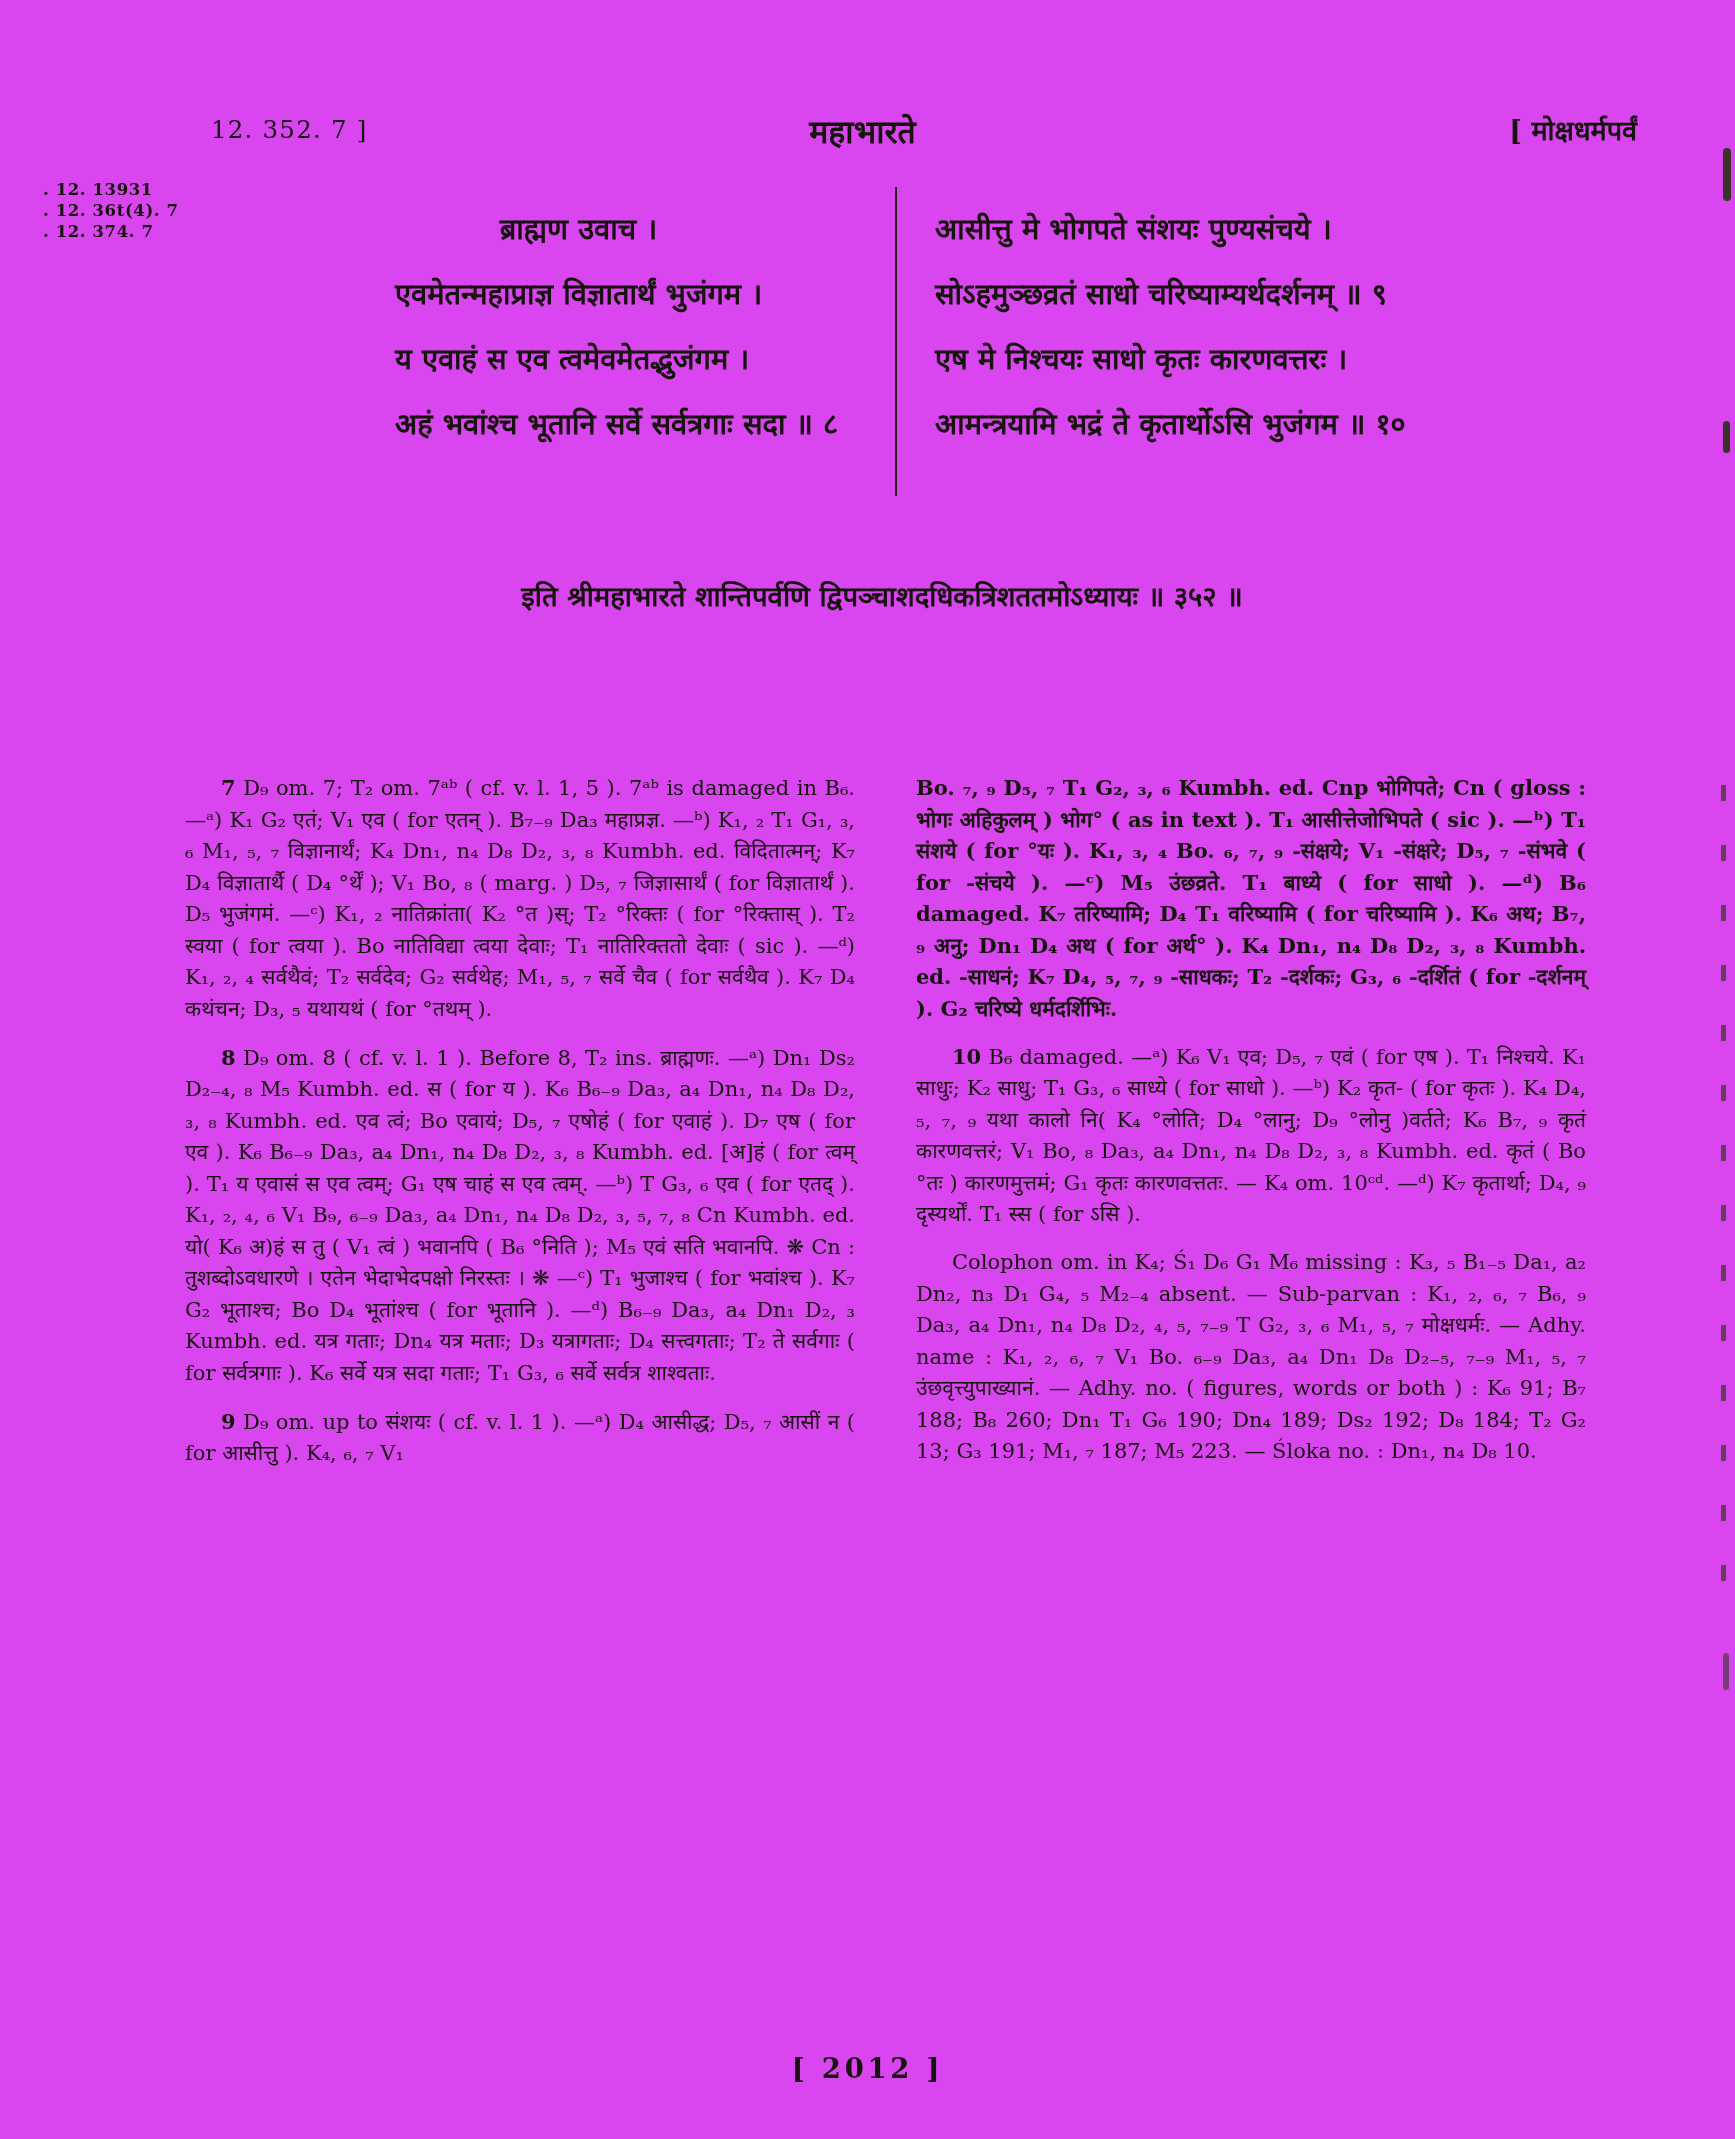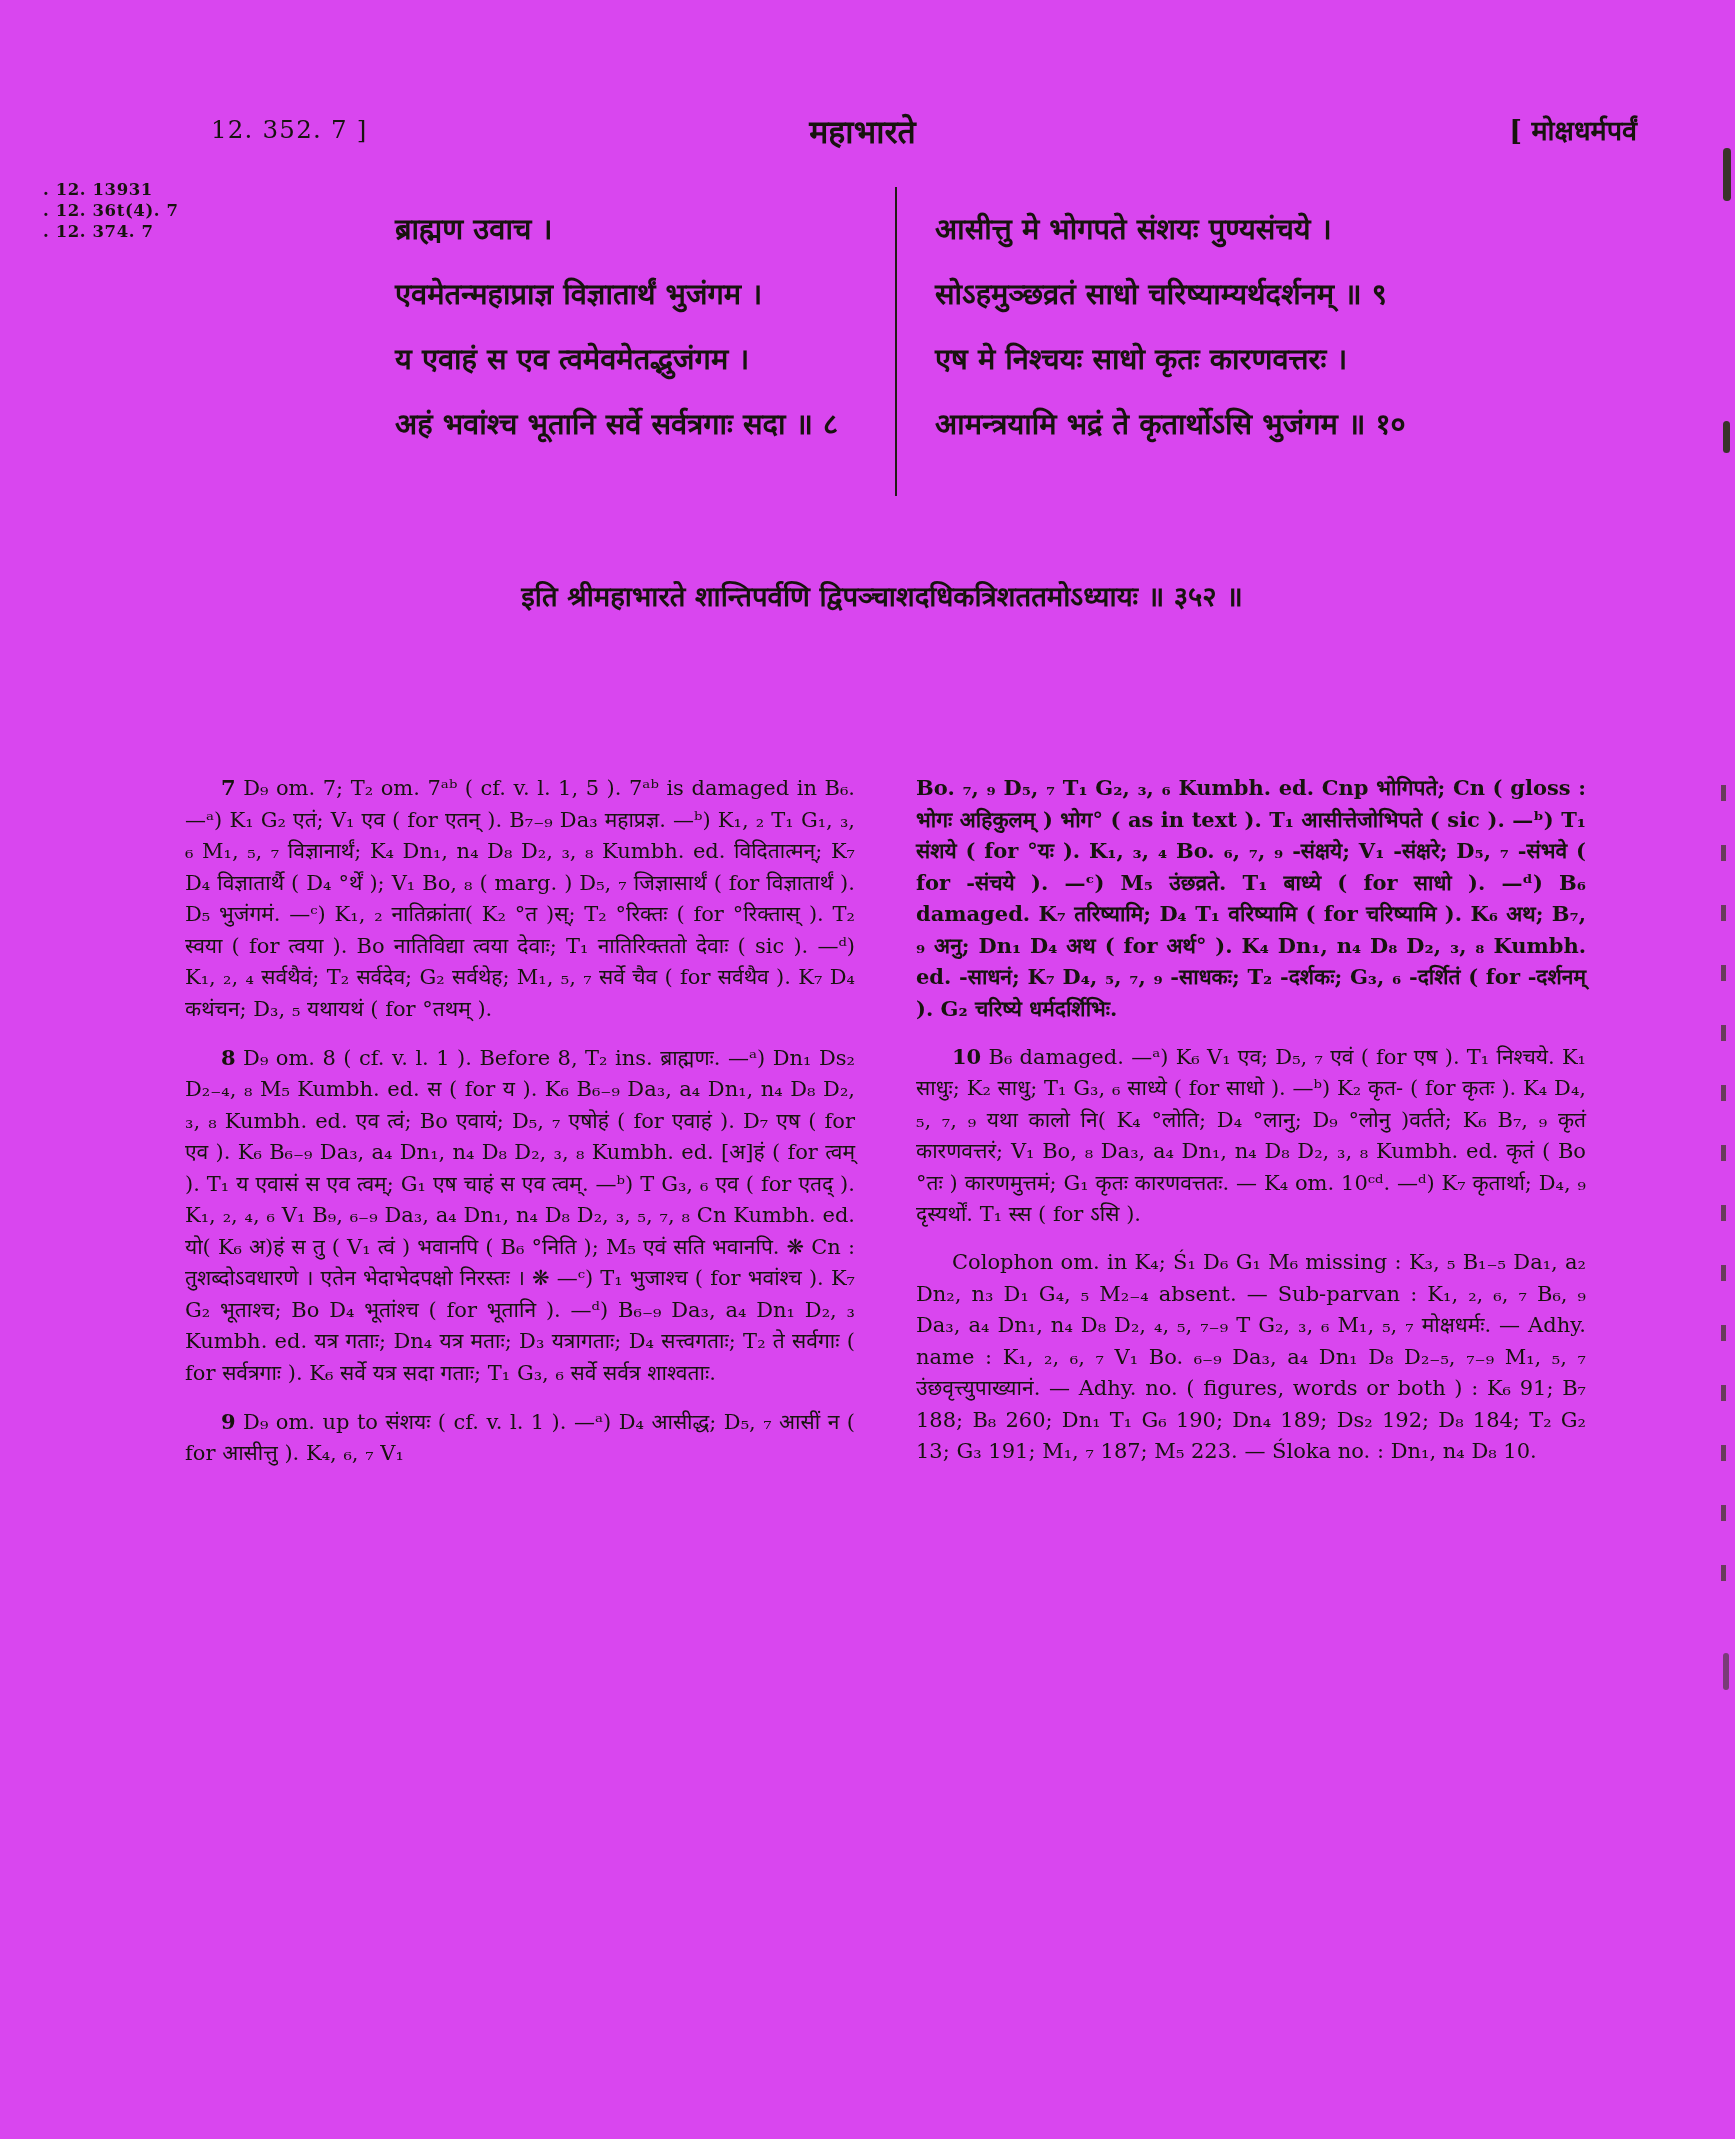--- a/index.html
+++ b/index.html
@@ -16,21 +16,21 @@
   .hdr-right { position:absolute; right:98px; top:111px; font-size:27px; font-weight:700; }
 
   
   .margin-refs { position:absolute; left:43px; top:179px; font-size:16.5px; line-height:21px; font-weight:700; letter-spacing:0.6px; }
 
   
   .vcol { position:absolute; white-space:nowrap; }
   .vcol-left  { left:395px;  top:197px; width:392px; }
   .vcol-right { left:935px; top:197px; width:606px; }
   .vline { font-size:29px; font-weight:700; line-height:65px; }
-  .speaker { text-align:left; width:367px; }
+  .speaker { text-align:center; width:367px; }
   .vdivider { position:absolute; left:895px; top:187px; width:1.8px; height:309px; background:#221d17; }
 
   
   .colophon { position:absolute; left:233px; width:1298px; top:577px; text-align:center; font-size:27.5px; font-weight:700; }
 
   
   .apparatus { position:absolute; left:185px; top:772px; width:1402px; display:flex; gap:61px; }
   .acol { width:670px; }
   .apara { font-size:21px; line-height:31.5px; text-align:justify; text-indent:36px; margin-bottom:16.5px; }
   .apara.flush { text-indent:0;font-weight:bold; }
@@ -89,20 +89,21 @@
       <p class="apara"><b class="pnum">8</b><span> D₉ om. 8 ( cf. v. l. 1 ).  Before 8, T₂ ins. ब्राह्मणः.  —ᵃ) Dn₁ Ds₂ D₂₋₄, ₈ M₅ Kumbh. ed. स ( for य ).  K₆ B₆₋₉ Da₃, a₄ Dn₁, n₄ D₈ D₂, ₃, ₈ Kumbh. ed. एव त्वं;  Bo एवायं;  D₅, ₇ एषोहं ( for एवाहं ).  D₇ एष ( for एव ).  K₆ B₆₋₉ Da₃, a₄ Dn₁, n₄ D₈ D₂, ₃, ₈ Kumbh. ed. [अ]हं ( for त्वम् ).  T₁ य एवासं स एव त्वम्;  G₁ एष चाहं स एव त्वम्.  —ᵇ) T G₃, ₆ एव ( for एतद् ).  K₁, ₂, ₄, ₆ V₁ B₉, ₆₋₉ Da₃, a₄ Dn₁, n₄ D₈ D₂, ₃, ₅, ₇, ₈ Cn Kumbh. ed. यो( K₆ अ)हं स तु ( V₁ त्वं ) भवानपि ( B₆ °निति );  M₅ एवं सति भवानपि.  ❋ Cn : तुशब्दोऽवधारणे ।  एतेन भेदाभेदपक्षो निरस्तः । ❋  —ᶜ) T₁ भुजाश्च ( for भवांश्च ).  K₇ G₂ भूताश्च;  Bo D₄ भूतांश्च ( for भूतानि ).  —ᵈ) B₆₋₉ Da₃, a₄ Dn₁ D₂, ₃ Kumbh. ed. यत्र गताः;  Dn₄ यत्र मताः;  D₃ यत्रागताः;  D₄ सत्त्वगताः;  T₂ ते सर्वगाः ( for सर्वत्रगाः ).  K₆ सर्वे यत्र सदा गताः;  T₁ G₃, ₆ सर्वे सर्वत्र शाश्वताः.</span></p>
       <p class="apara"><b class="pnum">9</b><span> D₉ om. up to संशयः ( cf. v. l. 1 ).  —ᵃ) D₄ आसीद्ध;  D₅, ₇ आसीं न ( for आसीत्तु ).  K₄, ₆, ₇ V₁</span></p>
     </div>
     <div class="acol">
       <p class="apara flush"><span>Bo. ₇, ₉ D₅, ₇ T₁ G₂, ₃, ₆ Kumbh. ed. Cnp भोगिपते;  Cn ( gloss :  भोगः अहिकुलम् ) भोग° ( as in text ).  T₁ आसीत्तेजोभिपते ( sic ).  —ᵇ) T₁ संशये ( for °यः ).  K₁, ₃, ₄ Bo. ₆, ₇, ₉ -संक्षये;  V₁ -संक्षरे;  D₅, ₇ -संभवे ( for -संचये ).  —ᶜ) M₅ उंछव्रते.  T₁ बाध्ये ( for साधो ).  —ᵈ) B₆ damaged.  K₇ तरिष्यामि;  D₄ T₁ वरिष्यामि ( for चरिष्यामि ).  K₆ अथ;  B₇, ₉ अनु;  Dn₁ D₄ अथ ( for अर्थ° ).  K₄ Dn₁, n₄ D₈ D₂, ₃, ₈ Kumbh. ed. -साधनं;  K₇ D₄, ₅, ₇, ₉ -साधकः;  T₂ -दर्शकः;  G₃, ₆ -दर्शितं ( for -दर्शनम् ).  G₂ चरिष्ये धर्मदर्शिभिः.</span></p>
       <p class="apara"><b class="pnum">10</b><span> B₆ damaged.  —ᵃ) K₆ V₁ एव;  D₅, ₇ एवं ( for एष ).  T₁ निश्चये.  K₁ साधुः;  K₂ साधु;  T₁ G₃, ₆ साध्ये ( for साधो ).  —ᵇ) K₂ कृत- ( for कृतः ).  K₄ D₄, ₅, ₇, ₉ यथा कालो नि( K₄ °लोति;  D₄ °लानु;  D₉ °लोनु )वर्तते;  K₆ B₇, ₉ कृतं कारणवत्तरं;  V₁ Bo, ₈ Da₃, a₄ Dn₁, n₄ D₈ D₂, ₃, ₈ Kumbh. ed. कृतं ( Bo °तः ) कारणमुत्तमं;  G₁ कृतः कारणवत्ततः.  — K₄ om. 10ᶜᵈ.  —ᵈ) K₇ कृतार्था;  D₄, ₉ दृस्यर्थों.  T₁ स्स ( for ऽसि ).</span></p>
       <p class="apara"><span>Colophon om. in K₄;  Ś₁ D₆ G₁ M₆ missing :  K₃, ₅ B₁₋₅ Da₁, a₂ Dn₂, n₃ D₁ G₄, ₅ M₂₋₄ absent.  — Sub-parvan :  K₁, ₂, ₆, ₇ B₆, ₉ Da₃, a₄ Dn₁, n₄ D₈ D₂, ₄, ₅, ₇₋₉ T G₂, ₃, ₆ M₁, ₅, ₇ मोक्षधर्मः.  — Adhy. name :  K₁, ₂, ₆, ₇ V₁ Bo. ₆₋₉ Da₃, a₄ Dn₁ D₈ D₂₋₅, ₇₋₉ M₁, ₅, ₇ उंछवृत्त्युपाख्यानं.  — Adhy. no. ( figures, words or both ) :  K₆ 91;  B₇ 188;  B₈ 260;  Dn₁ T₁ G₆ 190;  Dn₄ 189;  Ds₂ 192;  D₈ 184;  T₂ G₂ 13;  G₃ 191;  M₁, ₇ 187;  M₅ 223.  — Śloka no. :  Dn₁, n₄ D₈ 10.</span></p>
     </div>
   </div>
 
+  <div class="pagenum">[ 2012 ]</div>
 
   <div class="artifact art-blob1"></div>
   <div class="artifact art-blob2"></div>
   <div class="art-strip"></div>
   <div class="artifact art-blob3"></div>
 
 </div>
 
 
 </body></html>

